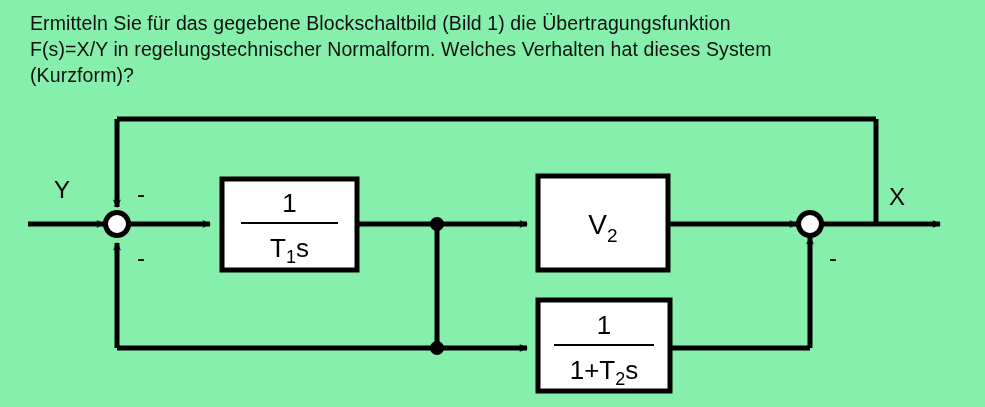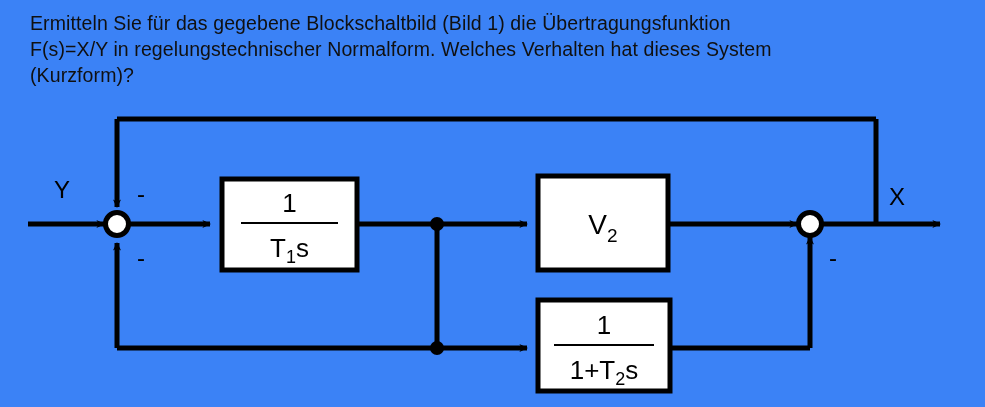--- a/index.html
+++ b/index.html
@@ -7,21 +7,21 @@
     padding: 0;
     background: #ffffff;
   }
   body {
     font-family: "Liberation Sans", sans-serif;
   }
   #page {
     position: relative;
     width: 985px;
     height: 407px;
-    background: #3b82f6;
+    background: #86efac;
     overflow: hidden;
   }
   #question-text {
     position: absolute;
     left: 30px;
     top: 10px;
     width: 920px;
     font-size: 19.5px;
     line-height: 26px;
     color: #101010;

